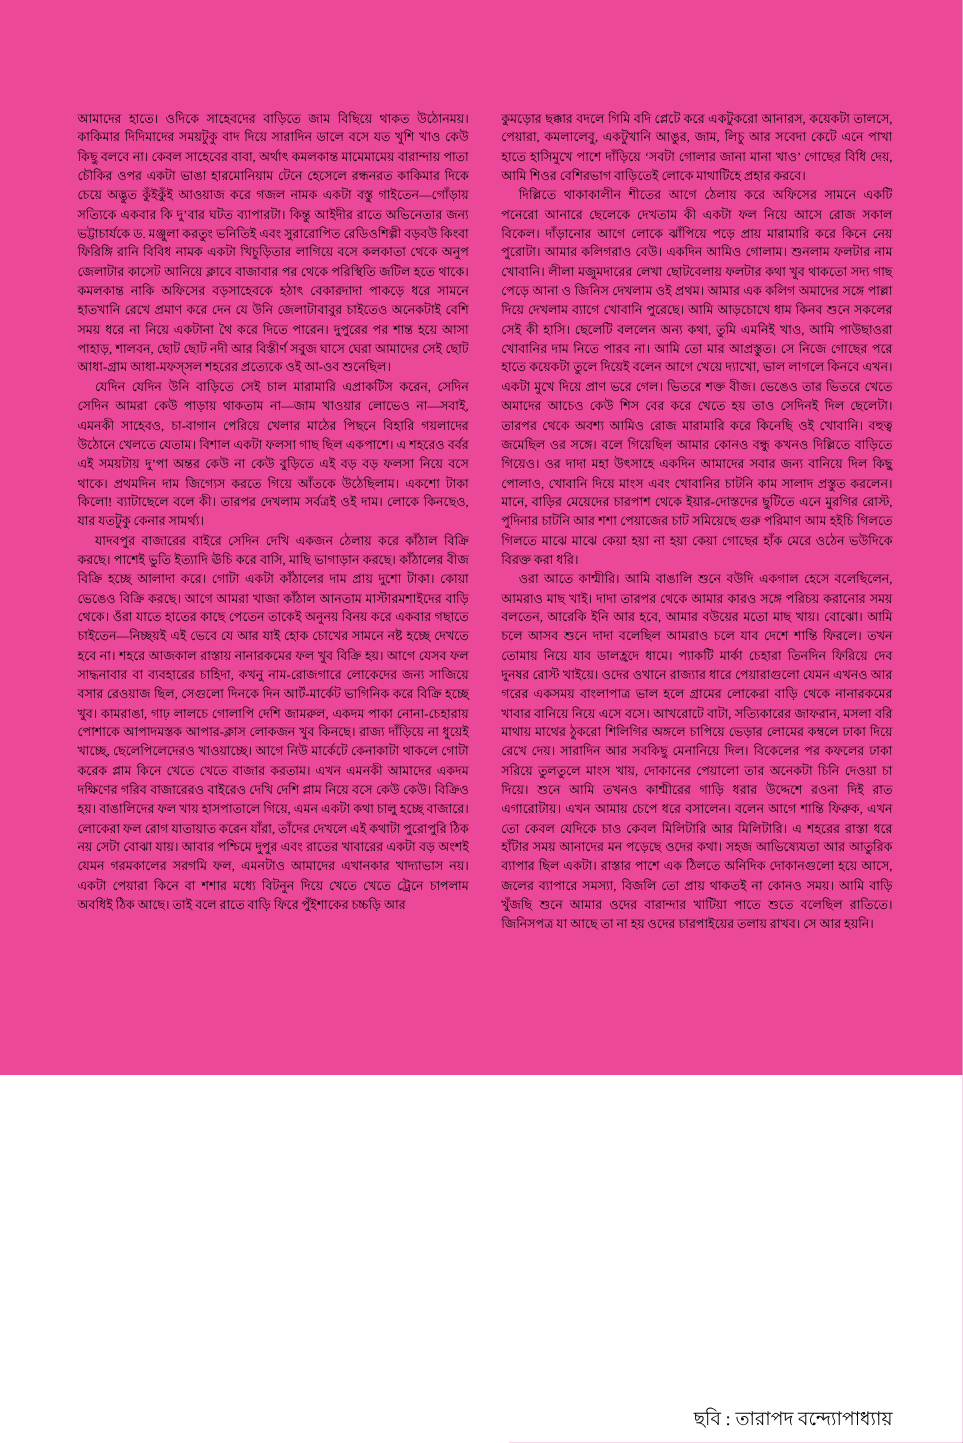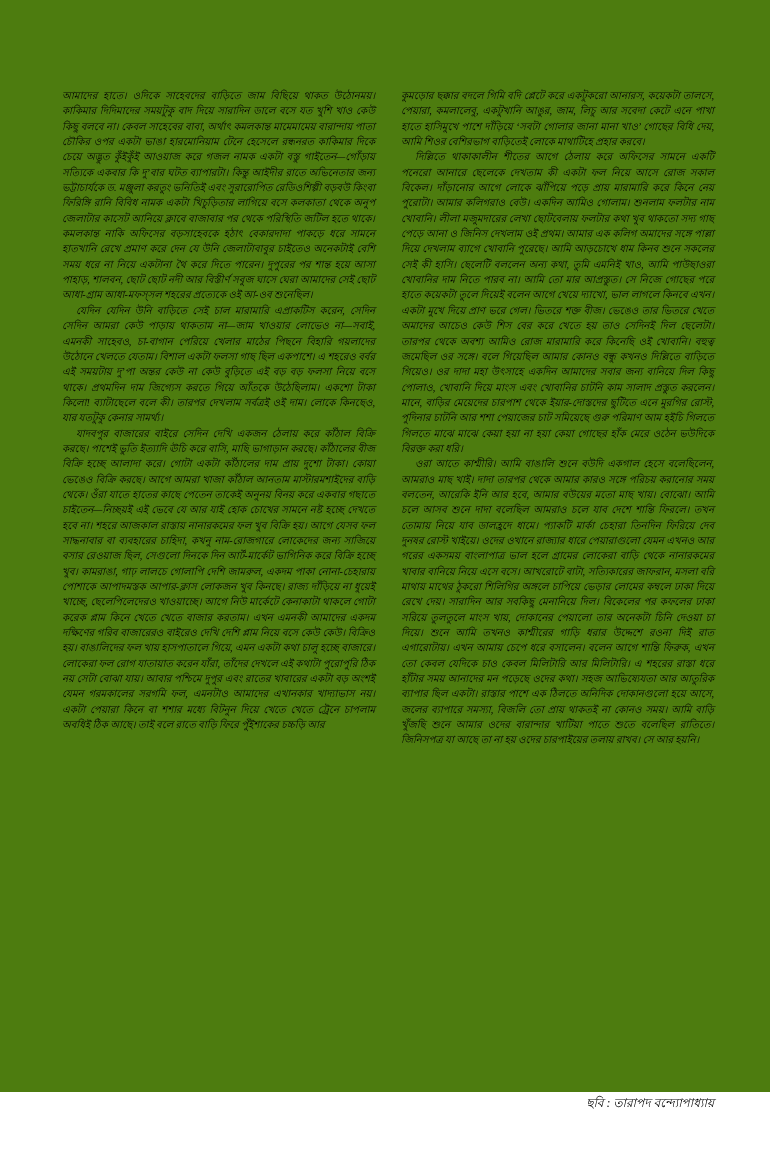--- a/index.html
+++ b/index.html
@@ -13,23 +13,22 @@
     font-family: "Liberation Serif", "DejaVu Serif", serif;
     color: #000000;
     position: relative;
     overflow: hidden;
   }
   .page {
     position: absolute;
     left: 0;
     top: 0;
     width: 770px;
-    height: 1092px;
-    background: #4d7c0f;
-    font-style: italic;
+    height: 860px;
+    background: #ec4899;
   }
   .columns {
     position: absolute;
     left: 62px;
     top: 88px;
     width: 652px;
     height: 960px;
     display: flex;
     gap: 26px;
   }
@@ -44,22 +43,22 @@
   .col p {
     margin: 0;
     text-indent: 0;
   }
   .col p.indent {
     text-indent: 14px;
   }
   .credit {
     position: absolute;
     right: 56px;
-    top: 1094px;
-    font-size: 12px;
+    top: 1123px;
+    font-size: 15px;
     text-align: center;
   }
   .folio {
     position: absolute;
     left: 0;
     top: 1094px;
     width: 770px;
     text-align: center;
     font-size: 10.2px;
   }

